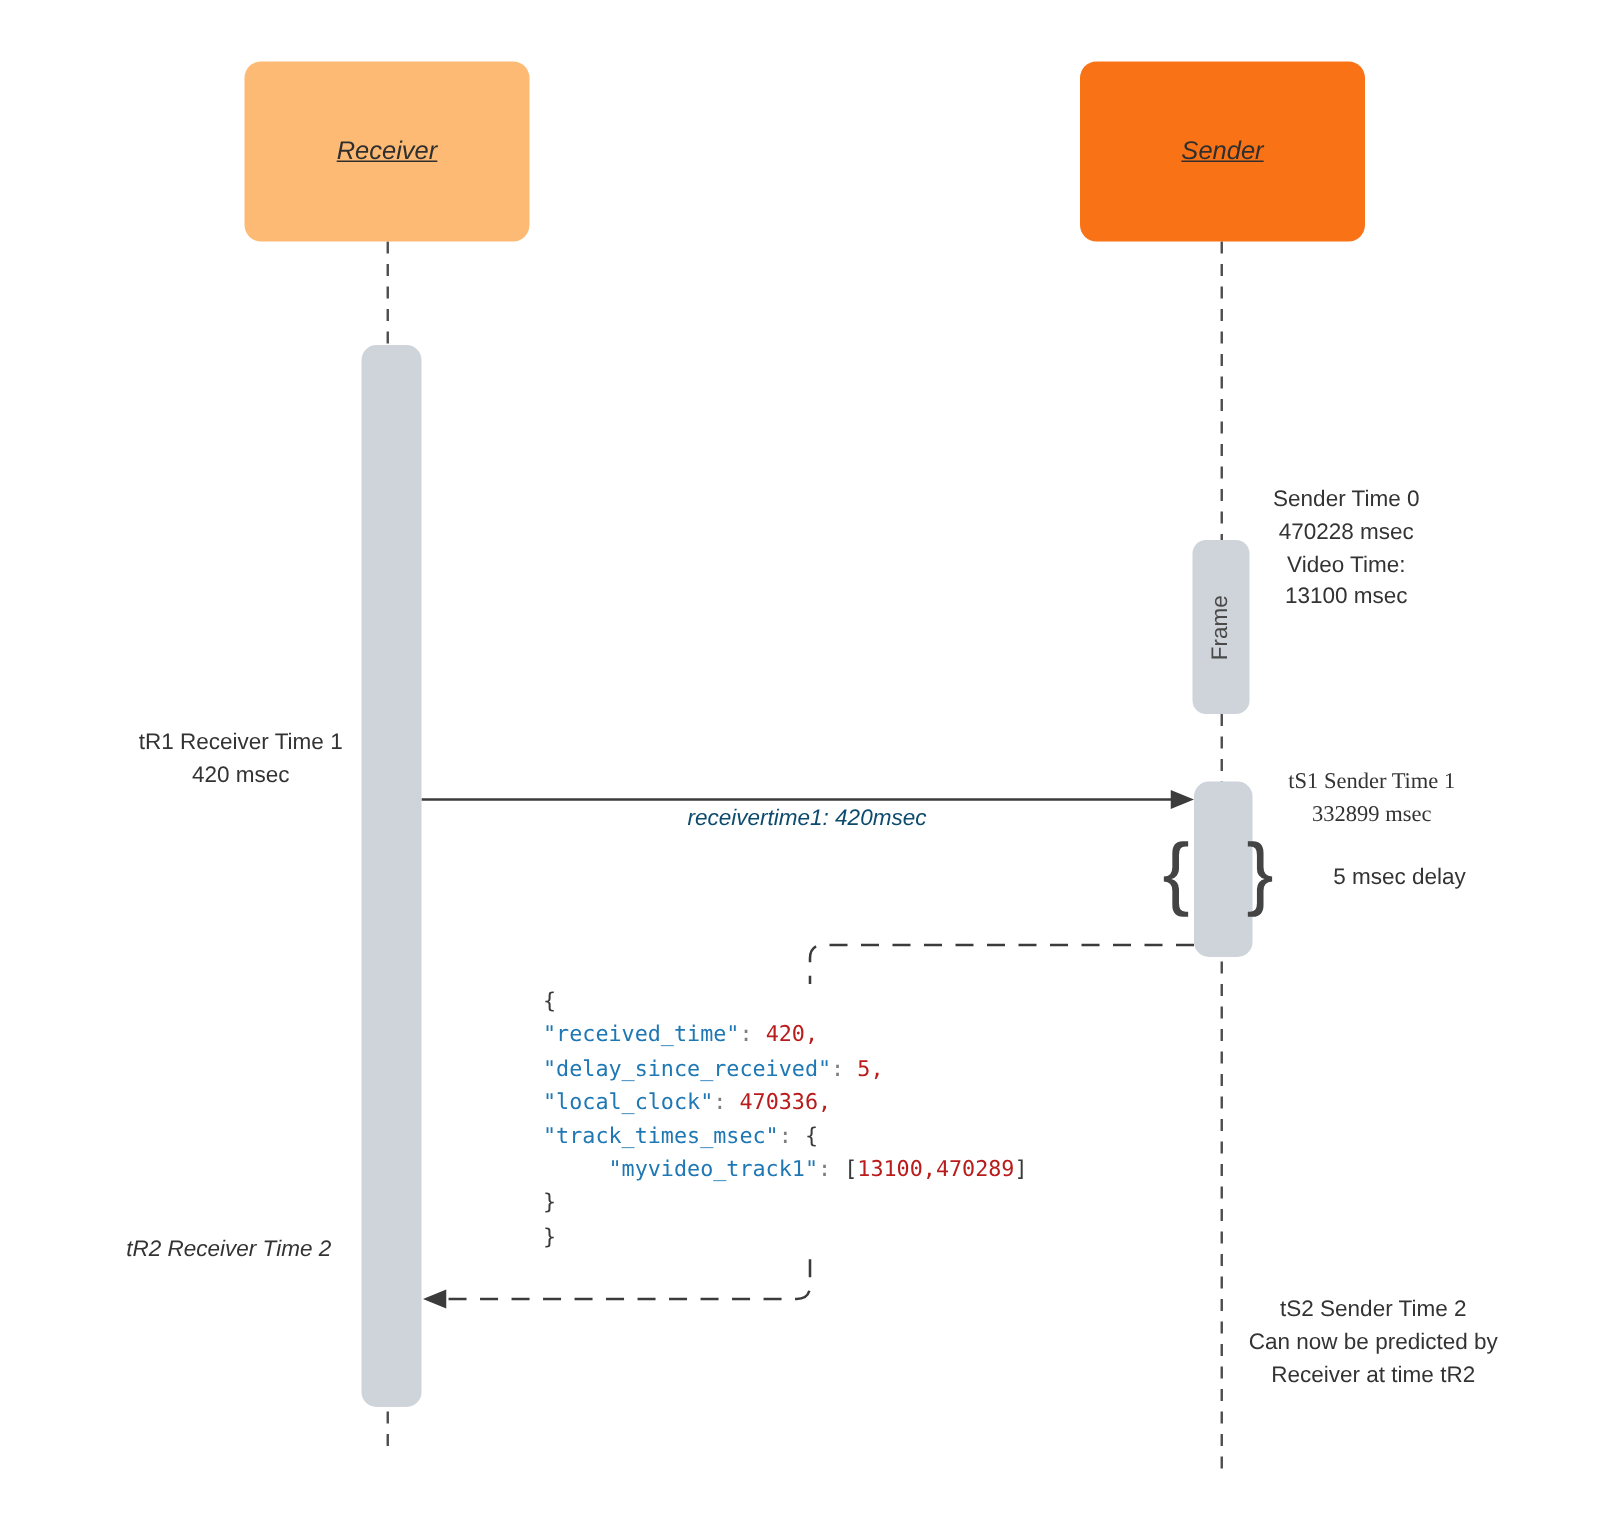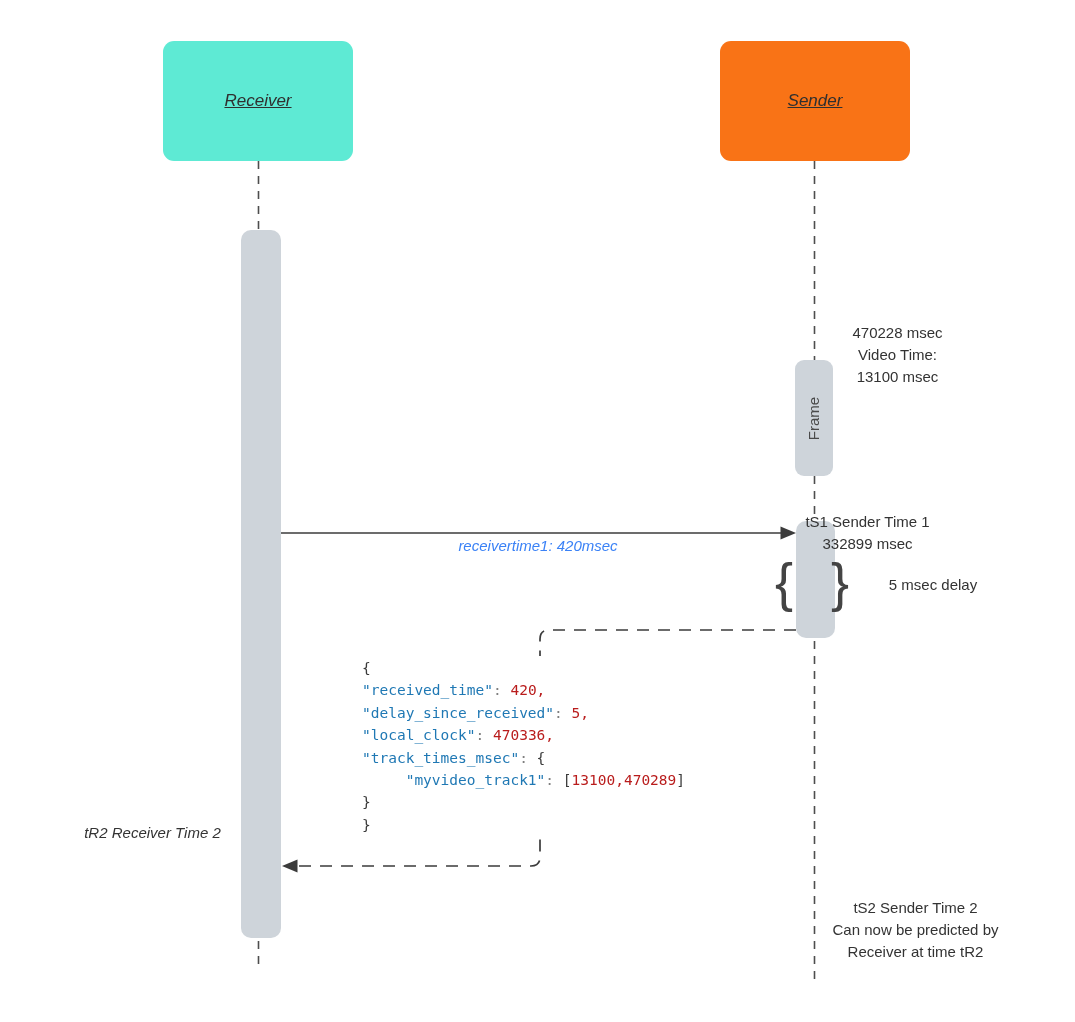--- a/index.html
+++ b/index.html
@@ -11,40 +11,40 @@
   .lifeline{stroke:#4d4d4d;stroke-width:1.6;stroke-dasharray:8 7;fill:none;}
   .solid-line{stroke:#3b3b3b;stroke-width:1.7;fill:none;}
   .dashed-line{stroke:#3b3b3b;stroke-width:1.7;stroke-dasharray:12 9;fill:none;}
   .arrow-fill{fill:#3b3b3b;stroke:none;}
 
   .actor-box{
     position:absolute;z-index:2;top:41px;width:190px;height:120px;border-radius:11px;
     display:flex;align-items:center;justify-content:center;
   }
   .actor-label{font-size:17px;font-style:italic;text-decoration:underline;color:#2f2f2f;}
-  #actor-receiver{left:163px;background:#5eead4;}
+  #actor-receiver{left:163px;background:#fdba74;}
   #actor-sender{left:720px;background:#f97316;}
 
   .activation{position:absolute;z-index:2;background:#ced4da;border-radius:10px;}
   #receiver-activation{left:241px;top:230px;width:40px;height:708px;}
   #sender-activation{left:796px;top:521px;width:39px;height:117px;}
   #frame-box{left:795px;top:360px;width:38px;height:116px;border-radius:9px;
     display:flex;align-items:center;justify-content:center;}
   #frame-box .frame-label{transform:rotate(-90deg);white-space:nowrap;font-size:15px;color:#4a4a4a;}
 
   .note{position:absolute;z-index:2;font-size:15px;line-height:21.8px;text-align:center;color:#333;}
   #note-sender-time-0{left:795px;top:322px;width:205px;}
   #note-tr1{left:58px;top:484px;width:205px;}
-  #note-ts1{left:765px;top:511px;width:205px;}
+  #note-ts1{left:812px;top:511px;width:205px;font-family:Liberation Serif, serif;}
   #note-tr2{left:50px;top:822px;width:205px;font-style:italic;}
-  #note-ts2{left:813px;top:862px;width:205px;margin-top:35px;}
+  #note-ts2{left:813px;top:862px;width:205px;}
   #note-delay{left:853px;top:574px;width:160px;text-align:center;}
 
   #message1-label{position:absolute;z-index:2;left:338px;top:537px;width:400px;
-    text-align:center;font-size:15px;font-style:italic;color:#3b82f6;}
+    text-align:center;font-size:15px;font-style:italic;color:#0c4a6e;}
 
   .brace{position:absolute;z-index:3;font-size:54px;line-height:52px;color:#444444;
     font-family:"Liberation Sans",sans-serif;font-weight:400;}
   #brace-left{left:775px;top:556px;}
   #brace-right{left:831px;top:556px;}
 
   #timing-json-block{
     position:absolute;z-index:3;left:360px;top:656px;background:#ffffff;
     font-family:"DejaVu Sans Mono","Liberation Mono",monospace;
     font-size:14.5px;line-height:22.4px;white-space:pre;padding:1px 8px 1px 2px;
@@ -84,25 +84,30 @@
 
   <div id="receiver-activation" class="activation"></div>
 
   <div id="frame-box" class="activation">
     <span class="frame-label">Frame</span>
   </div>
 
   <div id="sender-activation" class="activation"></div>
 
   <div id="note-sender-time-0" class="note">
+    <div>Sender Time 0</div>
     <div>470228 msec</div>
     <div>Video Time:</div>
     <div>13100 msec</div>
   </div>
 
+  <div id="note-tr1" class="note">
+    <div>tR1 Receiver Time 1</div>
+    <div>420 msec</div>
+  </div>
 
   <div id="note-ts1" class="note">
     <div>tS1 Sender Time 1</div>
     <div>332899 msec</div>
   </div>
 
   <div id="note-delay" class="note">5 msec delay</div>
 
   <div id="note-tr2" class="note">
     <div>tR2 Receiver Time 2</div>

